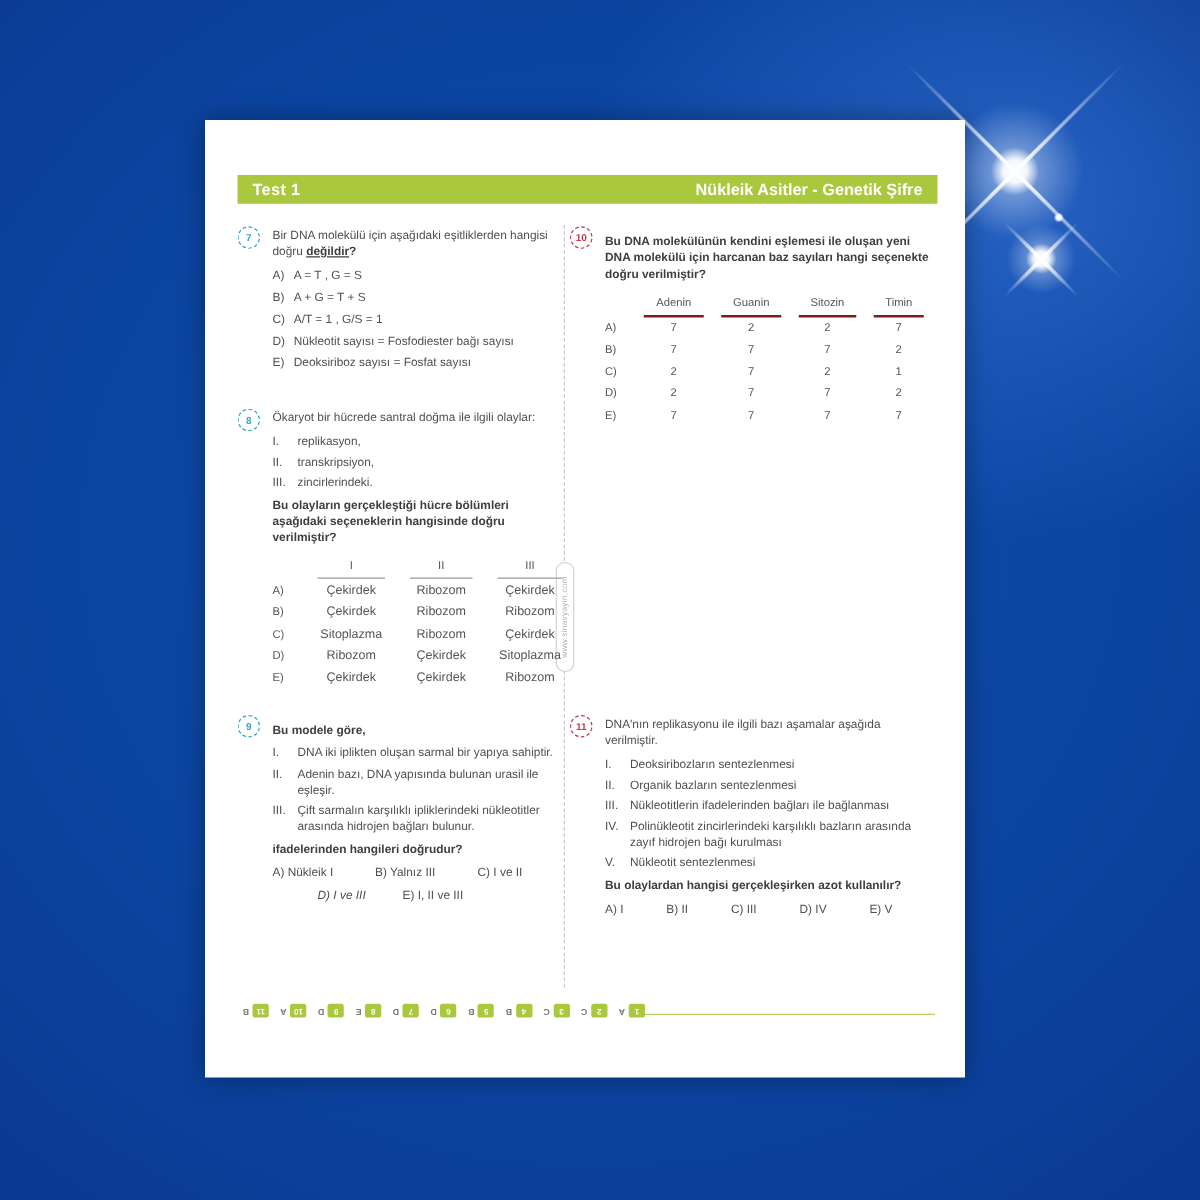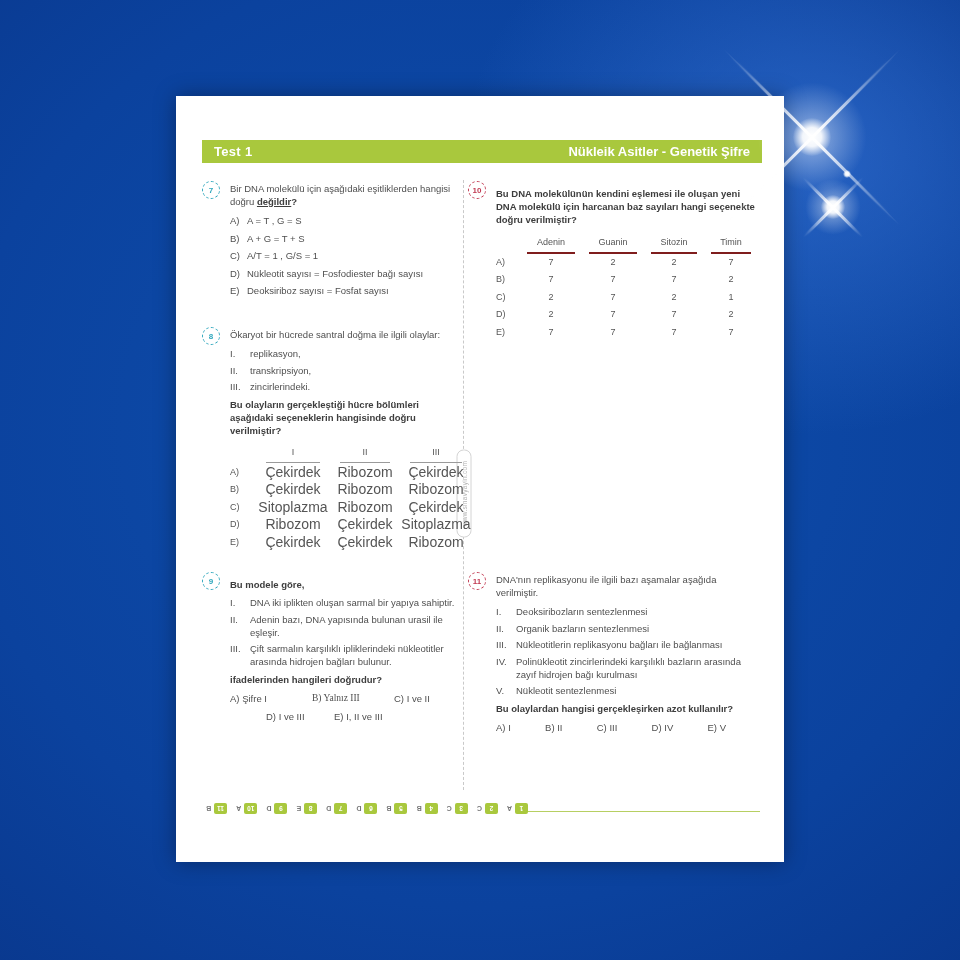--- a/index.html
+++ b/index.html
@@ -4,21 +4,21 @@
 <style>
   html,body{margin:0;padding:0;}
   .canvas{
     position:relative;width:960px;height:960px;overflow:hidden;
     font-family:"Liberation Sans", sans-serif;
     background:
       radial-gradient(55% 45% at 84% 16%, rgba(62,124,224,0.55) 0%, rgba(62,124,224,0) 65%),
       radial-gradient(120% 110% at 50% 45%, #0e4fae 0%, #0b429e 45%, #09378c 70%, #082f7c 100%);
   }
   .page{
-    position:absolute;left:176px;top:96px;width:608px;height:766px;
+    position:absolute;left:164px;top:96px;width:608px;height:766px;
     background:#ffffff;box-shadow:0 0 20px rgba(0,0,0,.35);
   }
   
   .header-bar{
     position:absolute;left:26px;top:44px;width:560px;height:23px;
     background:#a9c83d;display:flex;align-items:center;justify-content:space-between;
     padding:0 12px;box-sizing:border-box;
   }
   .test-label{color:#ffffff;font-weight:bold;font-size:13px;letter-spacing:.3px;}
   .topic{color:#ffffff;font-weight:bold;font-size:13px;}
@@ -52,35 +52,35 @@
   .opt{display:flex;margin-top:4.5px;}
   .opt .ol{flex:none;width:17px;}
   .item{display:flex;margin-top:3.5px;}
   .item .inum{flex:none;width:20px;}
   .item .itx{flex:1;}
   
   .t8{margin-top:9px;width:242px;color:#555;}
   .t8 .trow{display:grid;grid-template-columns:26px 74px 70px 72px;align-items:center;height:17.5px;}
   .t8 .th{font-size:9px;text-align:center;}
   .t8 .th .u{display:block;margin:0 10px;padding-bottom:3px;border-bottom:1px solid #9a9a9a;}
-  .t8 .tc{text-align:center;font-size:14px;}
+  .t8 .tc{text-align:center;font-size:10px;}
   .t8 .tl{text-align:left;font-size:9px;}
   
   .t10{margin-top:10px;width:262px;color:#555;}
   .t10 .trow{display:grid;grid-template-columns:24px 62px 62px 60px 54px;align-items:center;height:17.5px;}
   .t10 .th{font-size:9px;text-align:center;}
   .t10 .th .u{display:block;margin:0 7px;padding-bottom:3px;border-bottom:2px solid #7f1d1d;}
   .t10 .tc{text-align:center;font-size:9px;}
   .t10 .tl{text-align:left;font-size:9px;}
   
   .optrow1{margin-top:6px;display:flex;}
   .optrow1 .o1{width:82px;}
-  .optrow1 .o2{width:82px;font-family:Liberation Serif, serif;}
+  .optrow1 .o2{width:82px;}
   .optrow2{margin-top:5px;display:flex;margin-left:36px;}
-  .optrow2 .o1{width:68px;}
+  .optrow2 .o1{width:68px;font-style:italic;}
   
   .optrow-flat{margin-top:6px;display:flex;width:230px;justify-content:space-between;}
   
   .answer-key{
     position:absolute;left:30px;top:706px;width:322px;height:14px;
     display:flex;align-items:center;justify-content:space-between;
     transform:rotate(180deg);
   }
   .ak-pair{display:flex;align-items:center;gap:3px;}
   .ak-num{
@@ -235,21 +235,21 @@
         <div class="item">
             <span class="inum">II.</span>
             <span class="itx">Adenin bazı, DNA yapısında bulunan urasil ile eşleşir.</span>
           </div>
         <div class="item">
             <span class="inum">III.</span>
             <span class="itx">Çift sarmalın karşılıklı ipliklerindeki nükleotitler arasında hidrojen bağları bulunur.</span>
           </div>
         <p class="qbold">ifadelerinden hangileri doğrudur?</p>
         <div class="optrow1">
-          <span class="o1"><span>A)</span> <span>Şifre I</span></span>
+          <span class="o1"><span>A)</span> <span>Nükleik I</span></span>
           <span class="o2"><span>B)</span> <span>Yalnız III</span></span>
           <span><span>C)</span> <span>I ve II</span></span>
         </div>
         <div class="optrow2">
           <span class="o1"><span>D)</span> <span>I ve III</span></span>
           <span><span>E)</span> <span>I, II ve III</span></span>
         </div>
       </div>
     </div>
 
@@ -323,21 +323,21 @@
         <div class="item">
             <span class="inum">I.</span>
             <span class="itx">Deoksiribozların sentezlenmesi</span>
           </div>
         <div class="item">
             <span class="inum">II.</span>
             <span class="itx">Organik bazların sentezlenmesi</span>
           </div>
         <div class="item">
             <span class="inum">III.</span>
-            <span class="itx">Nükleotitlerin replikasyonu bağları ile bağlanması</span>
+            <span class="itx">Nükleotitlerin ifadelerinden bağları ile bağlanması</span>
           </div>
         <div class="item">
             <span class="inum">IV.</span>
             <span class="itx">Polinükleotit zincirlerindeki karşılıklı bazların arasında zayıf hidrojen bağı kurulması</span>
           </div>
         <div class="item">
             <span class="inum">V.</span>
             <span class="itx">Nükleotit sentezlenmesi</span>
           </div>
         <p class="qbold">Bu olaylardan hangisi gerçekleşirken azot kullanılır?</p>

